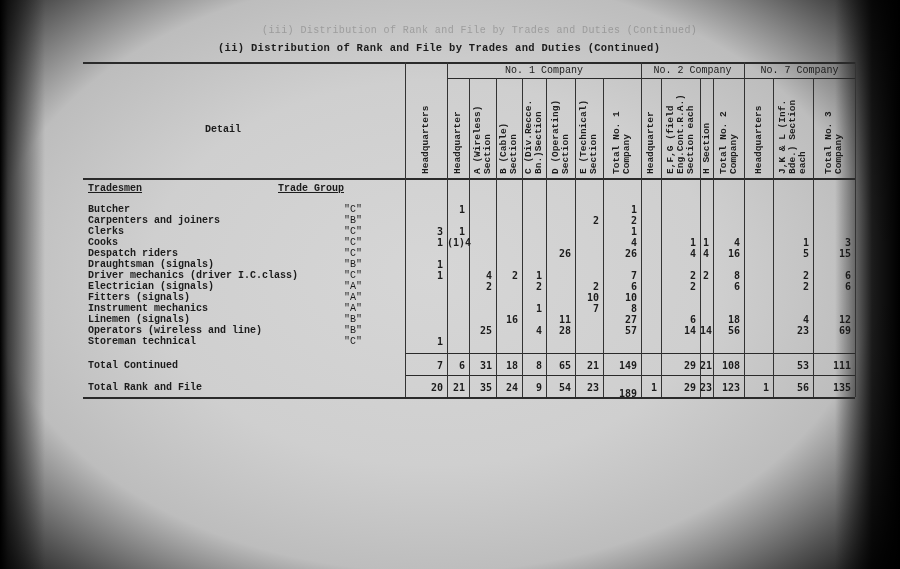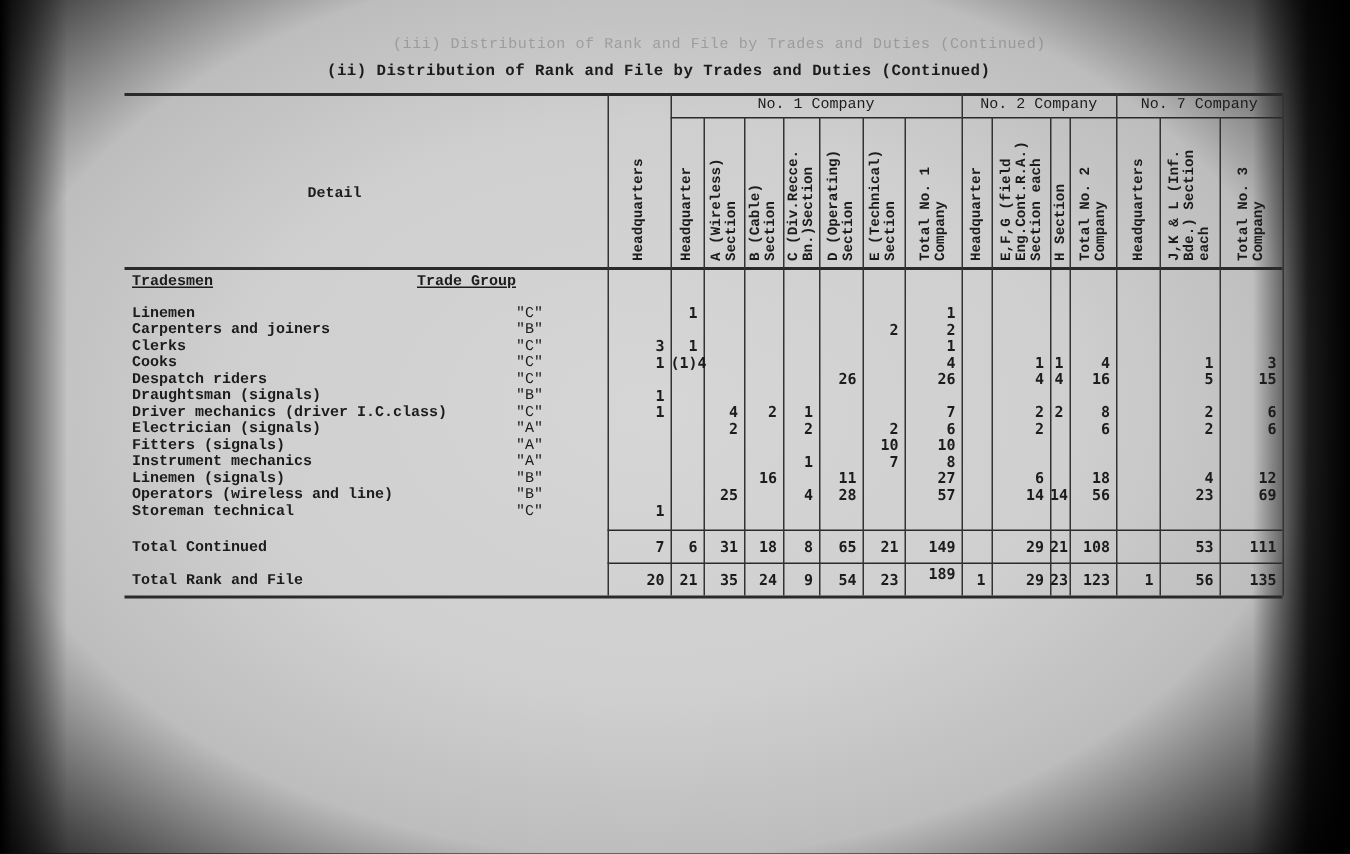--- a/index.html
+++ b/index.html
@@ -80,21 +80,21 @@
     <div class="rot" style="left: 718.5px; top: 174px; width: 96px;">Total No. 2
 Company</div>
     <div class="rot" style="left: 753.5px; top: 174px; width: 96px;">Headquarters</div>
     <div class="rot" style="left: 778px; top: 174px; width: 96px;">J,K &amp; L (Inf.
 Bde.) Section
 each</div>
     <div class="rot" style="left: 824px; top: 174px; width: 96px;">Total No. 3
 Company</div>
     <div class="txt u" style="left: 88px; top: 183px;">Tradesmen</div>
     <div class="txt u" style="left: 278px; top: 183px;">Trade Group</div>
-    <div class="txt" style="left: 88px; top: 204px;">Linemen</div>
+    <div class="txt" style="left: 88px; top: 204px;">Butcher</div>
     <div class="txt" style="left: 332px; top: 204px; width: 30px; text-align: right; font-weight: normal;">"C"</div>
     <div class="num" style="left: 405px; top: 204px; width: 38px;"></div>
     <div class="num" style="left: 447px; top: 204px; width: 18px;">1</div>
     <div class="num" style="left: 469px; top: 204px; width: 23px;"></div>
     <div class="num" style="left: 496px; top: 204px; width: 22px;"></div>
     <div class="num" style="left: 522px; top: 204px; width: 20px;"></div>
     <div class="num" style="left: 546px; top: 204px; width: 25px;"></div>
     <div class="num" style="left: 575px; top: 204px; width: 24px;"></div>
     <div class="num" style="left: 603px; top: 204px; width: 34px;">1</div>
     <div class="num" style="left: 641px; top: 204px; width: 16px;"></div>
@@ -325,21 +325,21 @@
     <div class="num" style="left: 773px; top: 360px; width: 36px;">53</div>
     <div class="num" style="left: 813px; top: 360px; width: 38px;">111</div>
     <div class="txt" style="left: 88px; top: 382px;">Total Rank and File</div>
     <div class="num" style="left: 405px; top: 382px; width: 38px;">20</div>
     <div class="num" style="left: 447px; top: 382px; width: 18px;">21</div>
     <div class="num" style="left: 469px; top: 382px; width: 23px;">35</div>
     <div class="num" style="left: 496px; top: 382px; width: 22px;">24</div>
     <div class="num" style="left: 522px; top: 382px; width: 20px;">9</div>
     <div class="num" style="left: 546px; top: 382px; width: 25px;">54</div>
     <div class="num" style="left: 575px; top: 382px; width: 24px;">23</div>
-    <div class="num" style="left: 603px; top: 378px; width: 34px;">189</div>
+    <div class="num" style="left: 603px; top: 388px; width: 34px;">189</div>
     <div class="num" style="left: 641px; top: 382px; width: 16px;">1</div>
     <div class="num" style="left: 661px; top: 382px; width: 35px;">29</div>
     <div class="num" style="left: 700px; top: 382px; width: 9px;">23</div>
     <div class="num" style="left: 713px; top: 382px; width: 27px;">123</div>
     <div class="num" style="left: 744px; top: 382px; width: 25px;">1</div>
     <div class="num" style="left: 773px; top: 382px; width: 36px;">56</div>
     <div class="num" style="left: 813px; top: 382px; width: 38px;">135</div>
   </div>
 
 </body></html>

